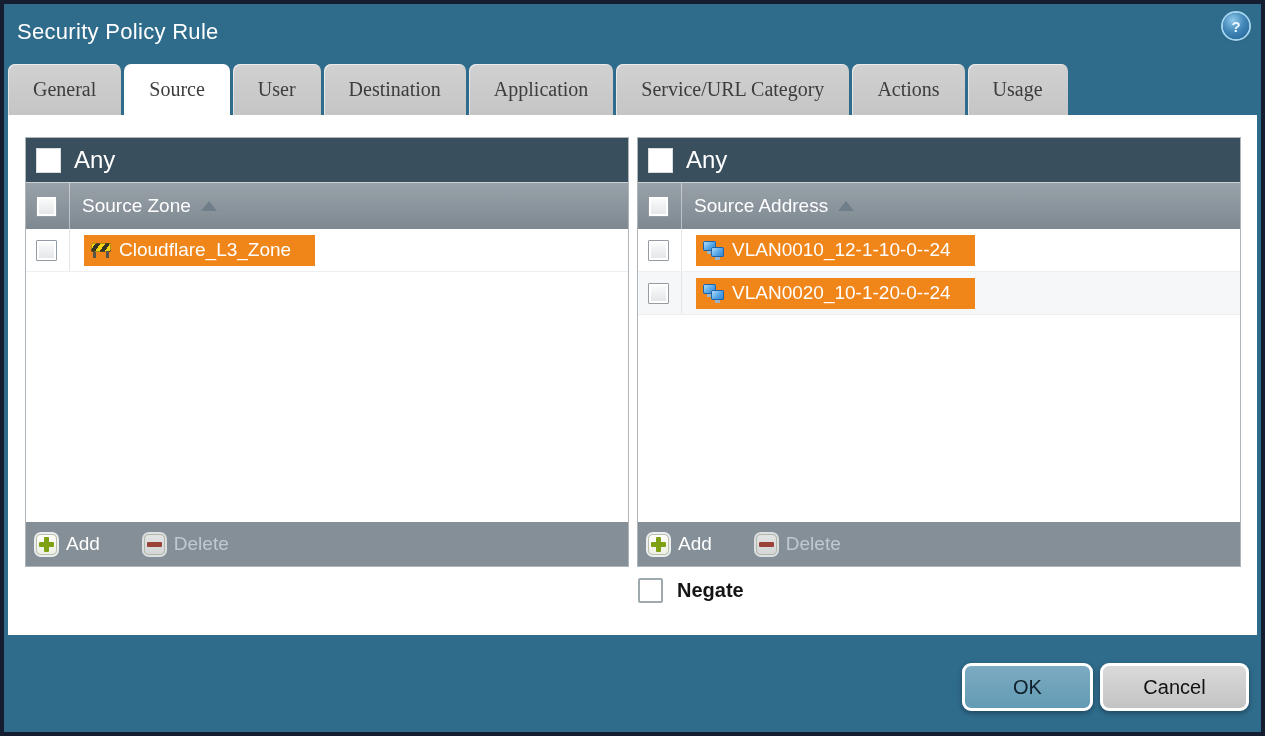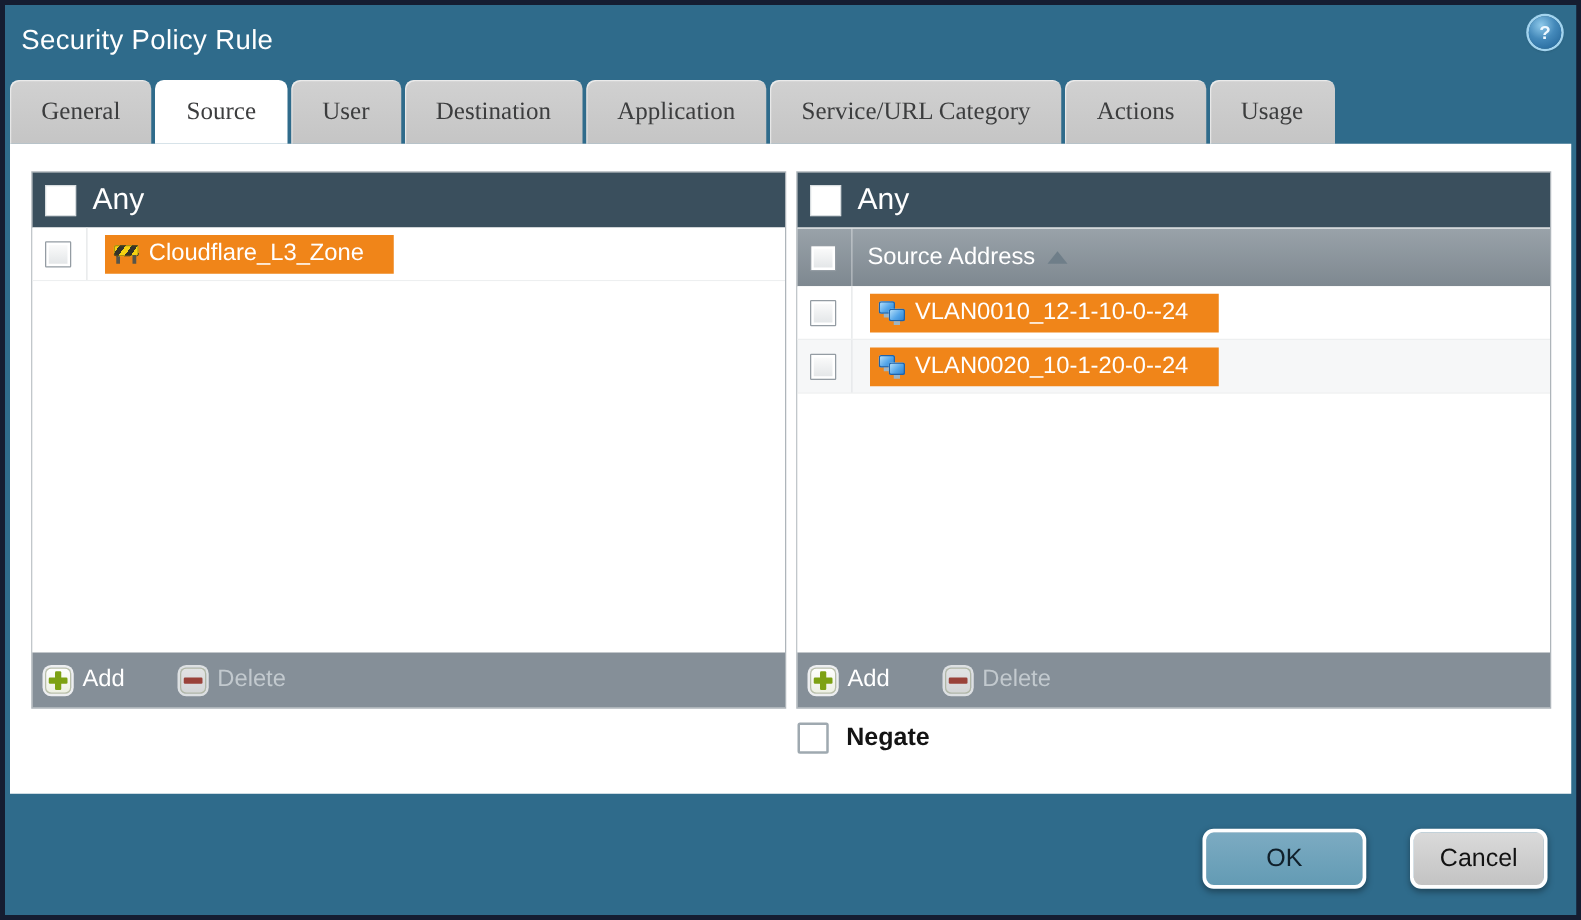--- a/index.html
+++ b/index.html
@@ -189,21 +189,21 @@
 
   
   .btn {
     position: absolute; top: 659px; height: 48px;
     border-radius: 9px; border: 3px solid #ffffff;
     display: flex; align-items: center; justify-content: center;
     font-size: 20px; color: #10202b; cursor: pointer;
     box-sizing: border-box; box-shadow: 0 2px 5px rgba(0,0,0,.35);
   }
   .btn.ok     { left: 958px;  width: 131px; background: linear-gradient(#7cabc2, #639bb4); }
-  .btn.cancel { left: 1124px; width: 110px; background: linear-gradient(#dadada, #c3c3c3); color: #121212; text-align: right; }
+  .btn.cancel { left: 1096px; width: 149px; background: linear-gradient(#dadada, #c3c3c3); color: #121212; text-align: right; }
 </style>
 </head>
 <body>
 
 <div class="frame">
   <div class="dialog">
 
     <div class="titlebar">
       <div class="title">Security Policy Rule</div>
       <div class="help-icon">?</div>
@@ -220,20 +220,27 @@
       <div class="tab">Usage</div>
     </div>
 
     <div class="content">
 
       <div class="panel left">
         <div class="any-header">
           <div class="any-cb"></div>
           <div class="any-label">Any</div>
         </div>
+        <div class="col-header">
+          <div class="cb-cell">
+            <div class="small-cb"></div>
+          </div>
+          <div class="col-title">Source Zone</div>
+          <div class="sort-arrow"></div>
+        </div>
         <div class="grid-row">
           <div class="cb-cell">
             <div class="small-cb"></div>
           </div>
           <div class="row-main">
             <span class="tag">
               <span class="zone-icon">
                   <span class="zone-bar"></span>
                 </span>
               <span>Cloudflare_L3_Zone</span>

